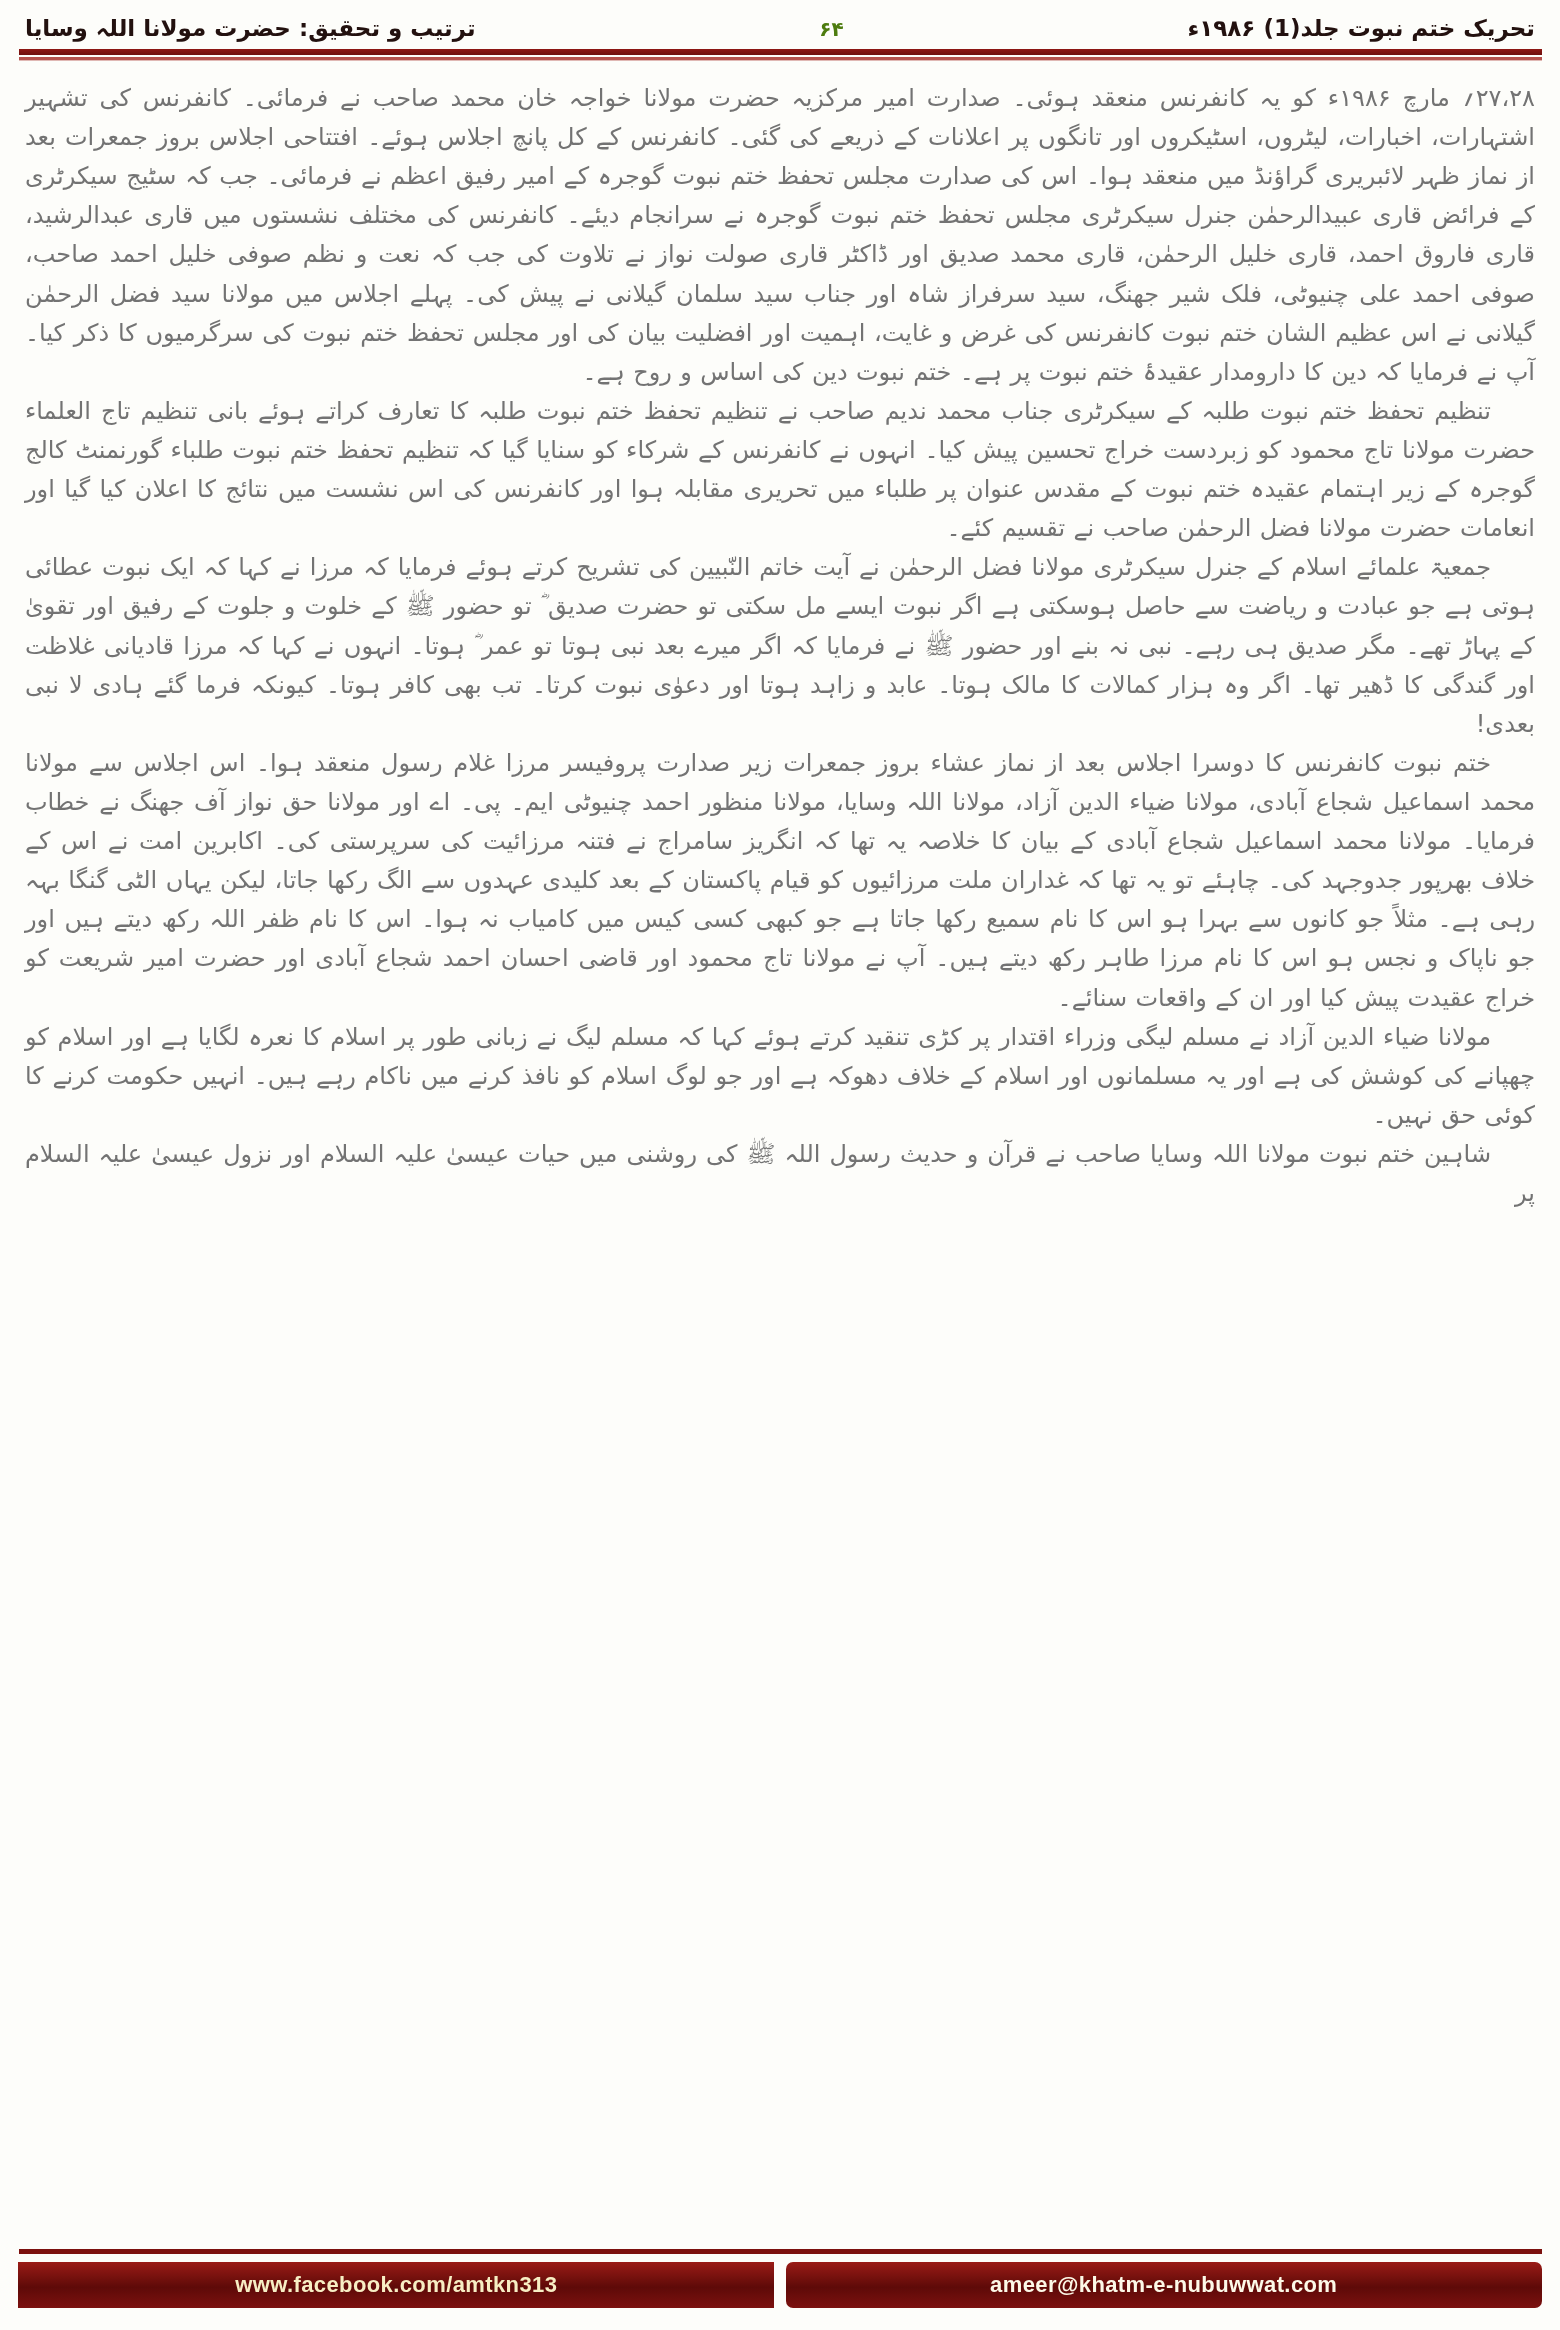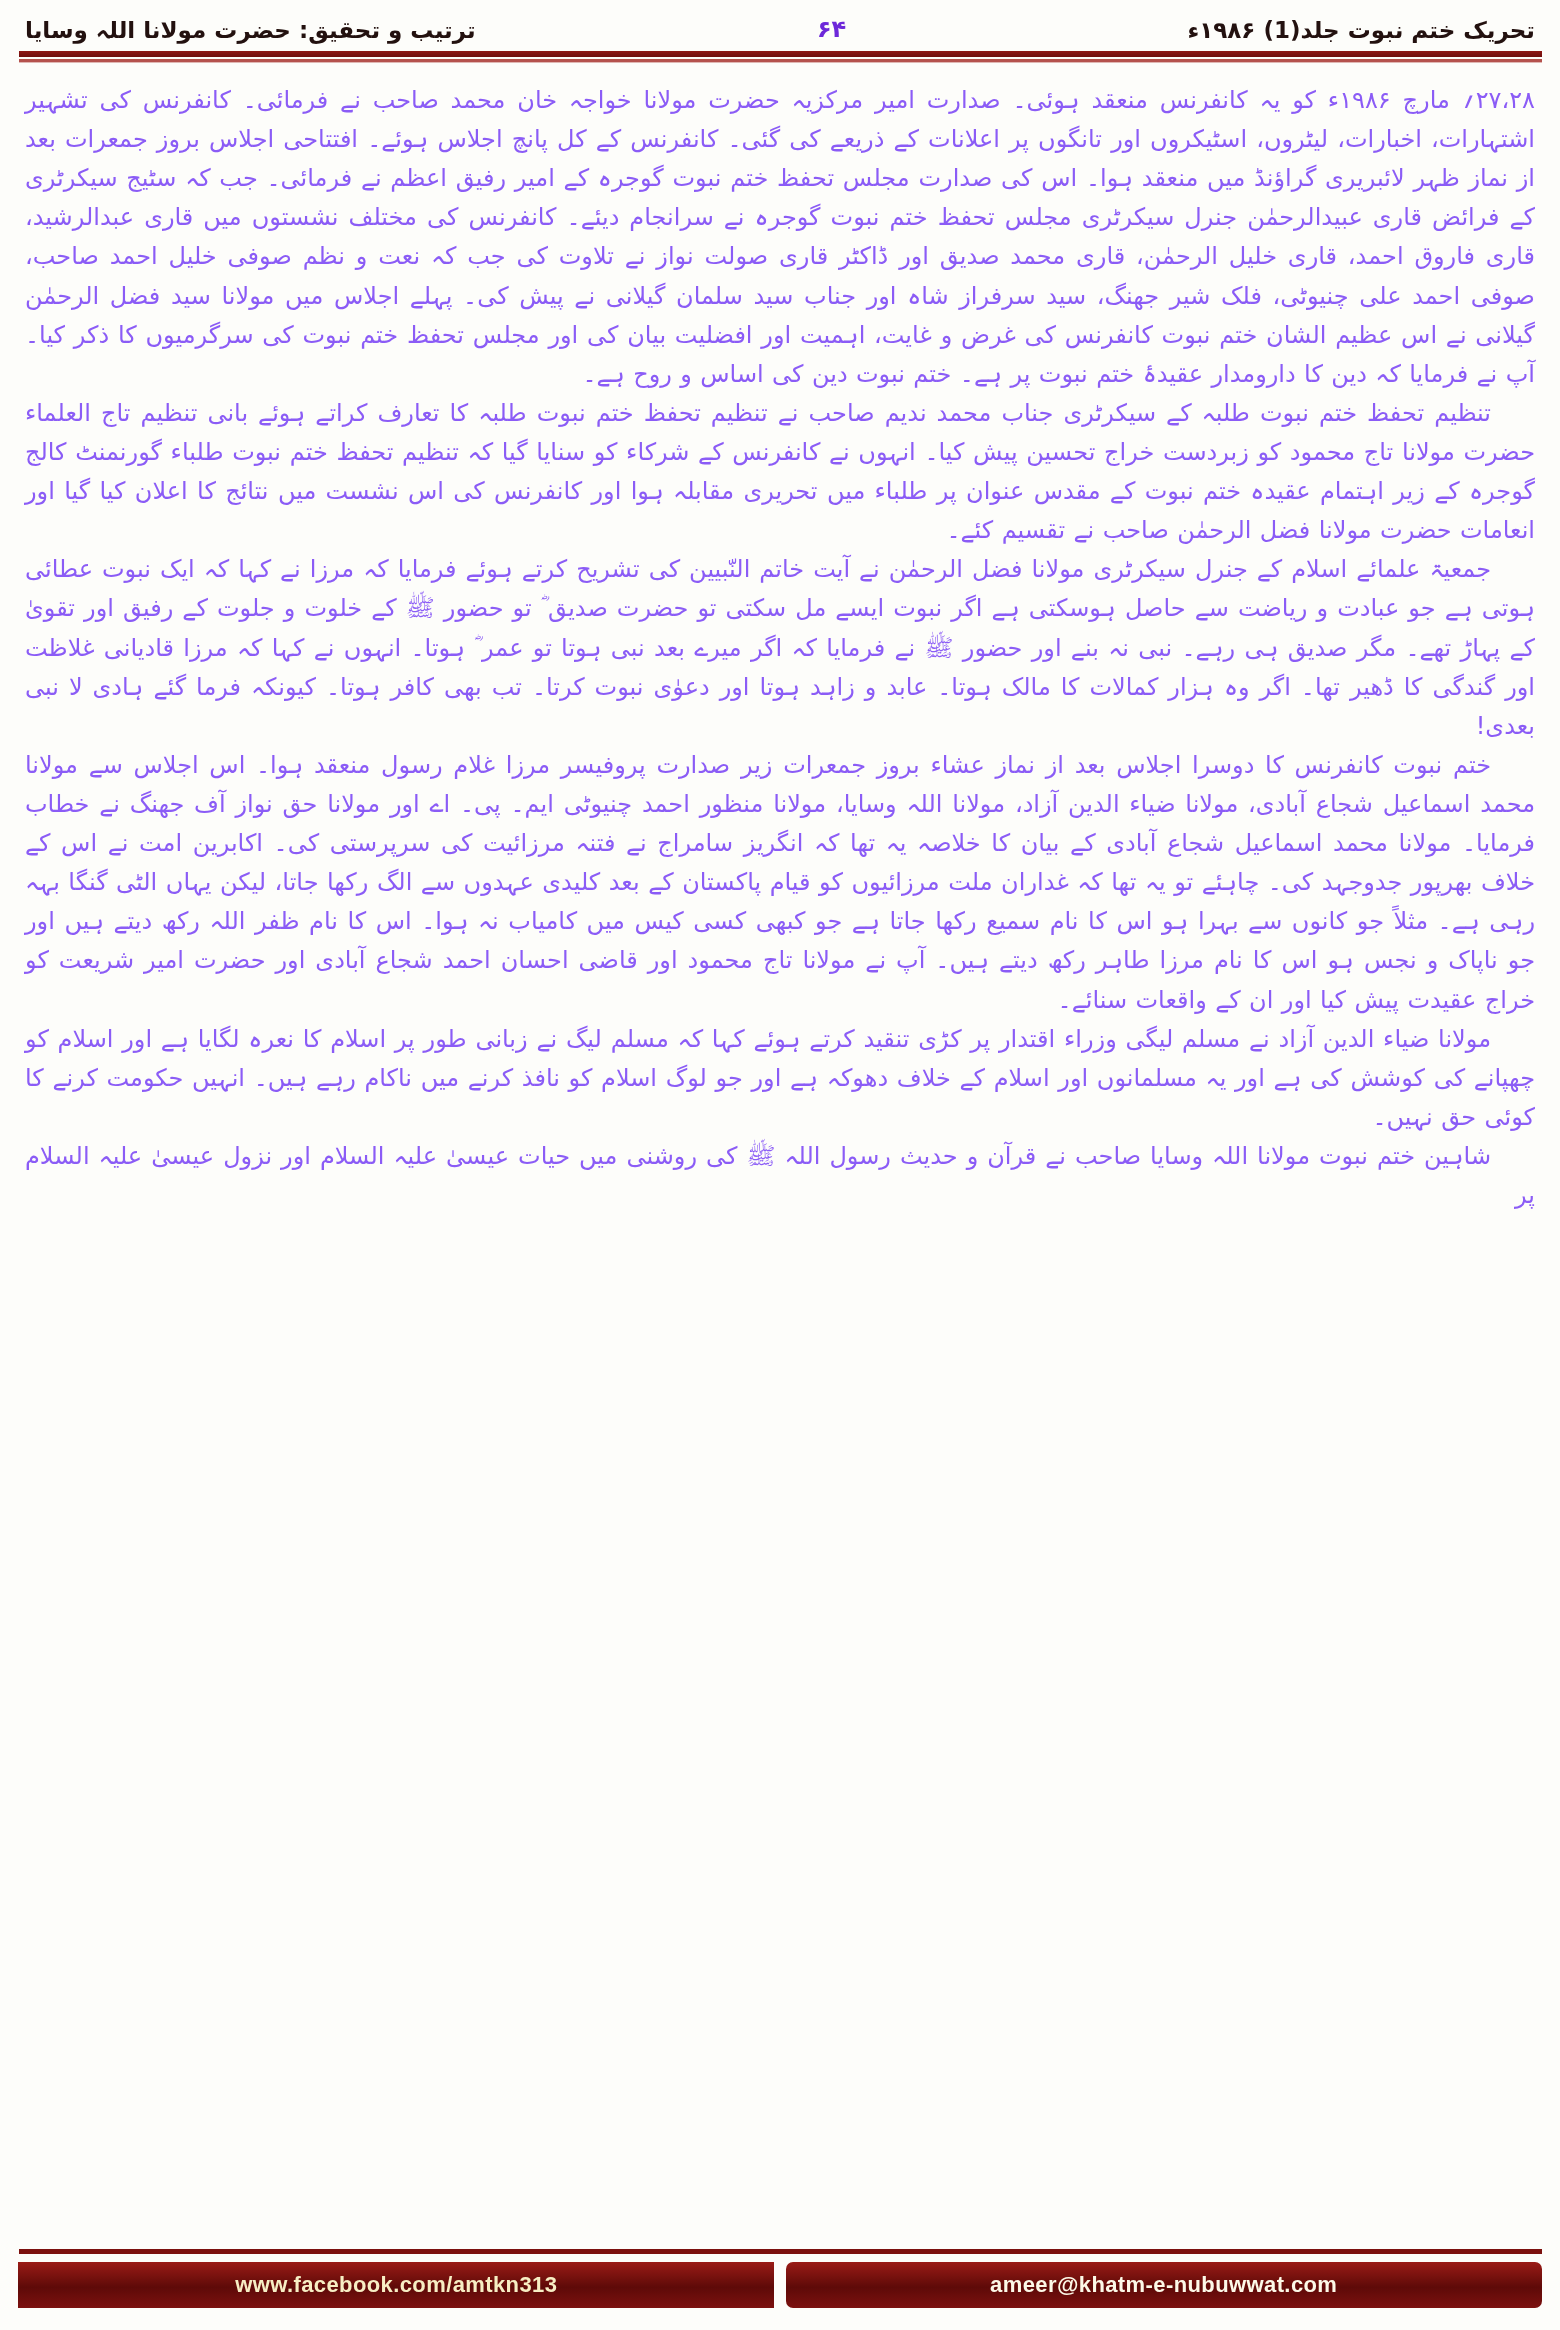--- a/index.html
+++ b/index.html
@@ -20,43 +20,43 @@
     display: flex;
     align-items: flex-end;
     justify-content: space-between;
     padding: 15px 25px 8.4px 25px;
     font-size: 23px;
     font-weight: bold;
     color: #23110f;
   }
   .header .side-title { white-space: nowrap; text-align: right; }
   .header .page-number {
-    font-size: 24px;
-    color: #6d28d9;
+    font-size: 20px;
+    color: #4d7c0f;
     font-weight: bold;
   }
   .header-rule {
     margin: 0 18.5px;
     height: 7.6px;
     background: linear-gradient(#8f1714, #6e0f0d);
     border-bottom: 2.5px solid #fdfdfa;
     box-shadow: 0 3.4px 0 #b5524d;
   }
   
   .content {
     flex: 1;
     padding: 22px 25px 8.4px 25px;
     overflow: hidden;
   }
   .content p {
     font-size: 24px;
     line-height: 1.63;
     text-align: justify;
     text-align-last: right;
-    color: #8b5cf6;
+    color: #737373;
     text-indent: 44px;
     word-spacing: 0.8px;
   }
   .content p:first-child { text-indent: 0; }
   
   .footer { padding: 0 0 22px 0; }
   .footer-rule {
     height: 4.2px;
     background: #7c110f;
     margin: 0 18.5px 8.4px 18.5px;

